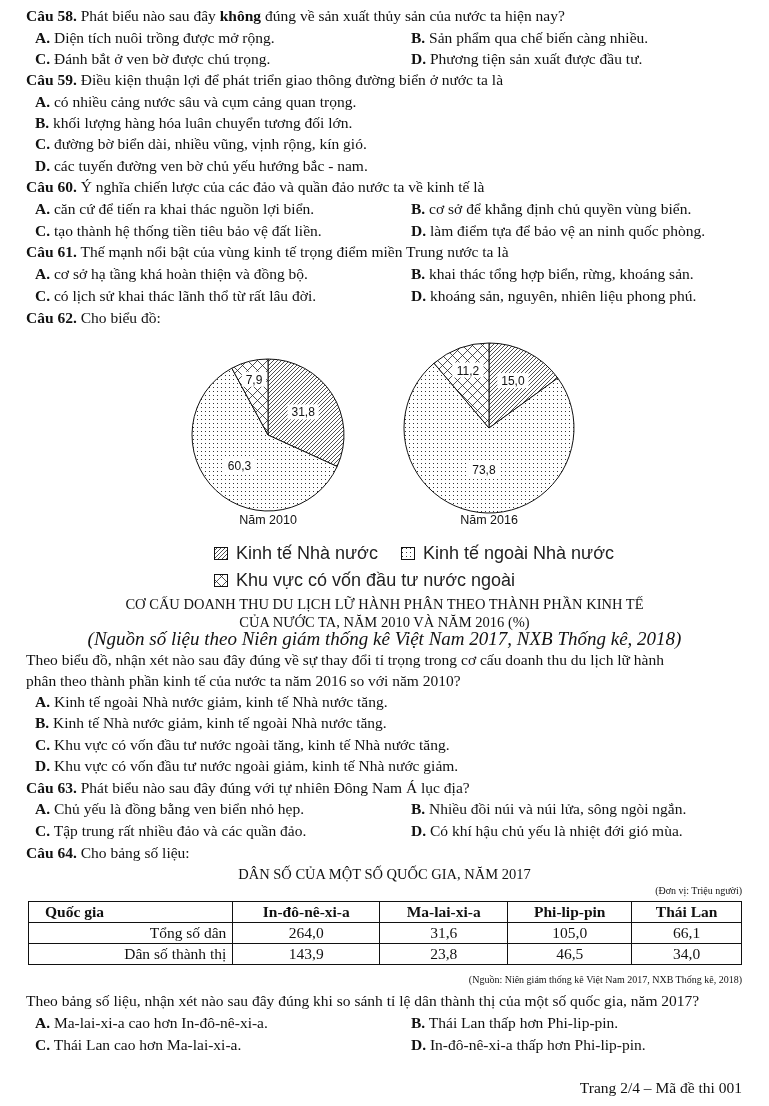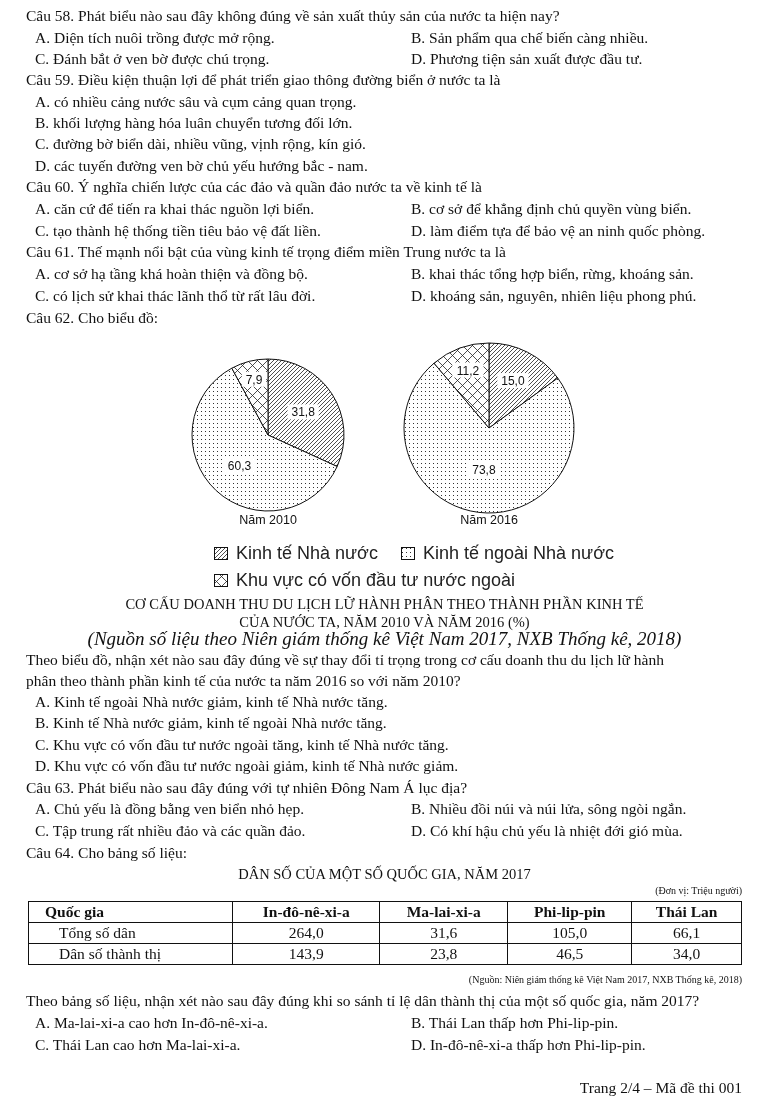--- a/index.html
+++ b/index.html
@@ -5,36 +5,36 @@
   html, body { margin: 0; padding: 0; background: #ffffff; }
   body {
     width: 769px; height: 1106px; position: relative; overflow: hidden;
     font-family: "Liberation Serif", serif; color: #111; font-size: 15.5px;
   }
   .page { position: absolute; left: 0; top: 0; width: 769px; }
   .line { position: absolute; white-space: nowrap; line-height: 20px; }
   .q { left: 26px; }
   .opt { left: 35px; }
   .opt2 { left: 411px; }
-  b { font-weight: normal; }
+  b { font-weight: bold; }
   .center { left: 0; width: 769px; text-align: center; }
   .caption { font-size: 14.5px; }
   .italic { font-style: italic; font-size: 19px; }
   .right-it { right: 27px; font-size: 10px; }
   
   #pie-chart { position: absolute; left: 180px; top: 338px; width: 420px; height: 200px; }
   .legend { position: absolute; font-family: "Liberation Sans", sans-serif; font-size: 18px; color: #222; display: flex; align-items: center; }
   .legend svg { margin-right: 8px; }
   
   table.data { position: absolute; left: 28px; top: 901px; width: 714px; border-collapse: collapse; font-size: 15.5px; }
   table.data td, table.data th { border: 1px solid #111; height: 20px; padding: 0 6px; line-height: 20px; margin-left: 25px; }
   table.data th { font-weight: bold; text-align: center; }
   table.data th:first-child { text-align: left; padding-left: 16px; }
   table.data td { text-align: center; }
-  table.data td:first-child { text-align: left; padding-left: 30px; }
+  table.data td:first-child { text-align: right; padding-left: 30px; }
   .footer { right: 27px; font-size: 15.5px; }
 </style>
 </head>
 <body>
 
 <div class="page">
 
   <div class="line q" style="top:6px">
     <b>Câu 58.</b><span> Phát biểu nào sau đây </span><b>không</b><span> đúng về sản xuất thủy sản của nước ta hiện nay?</span>
   </div>

